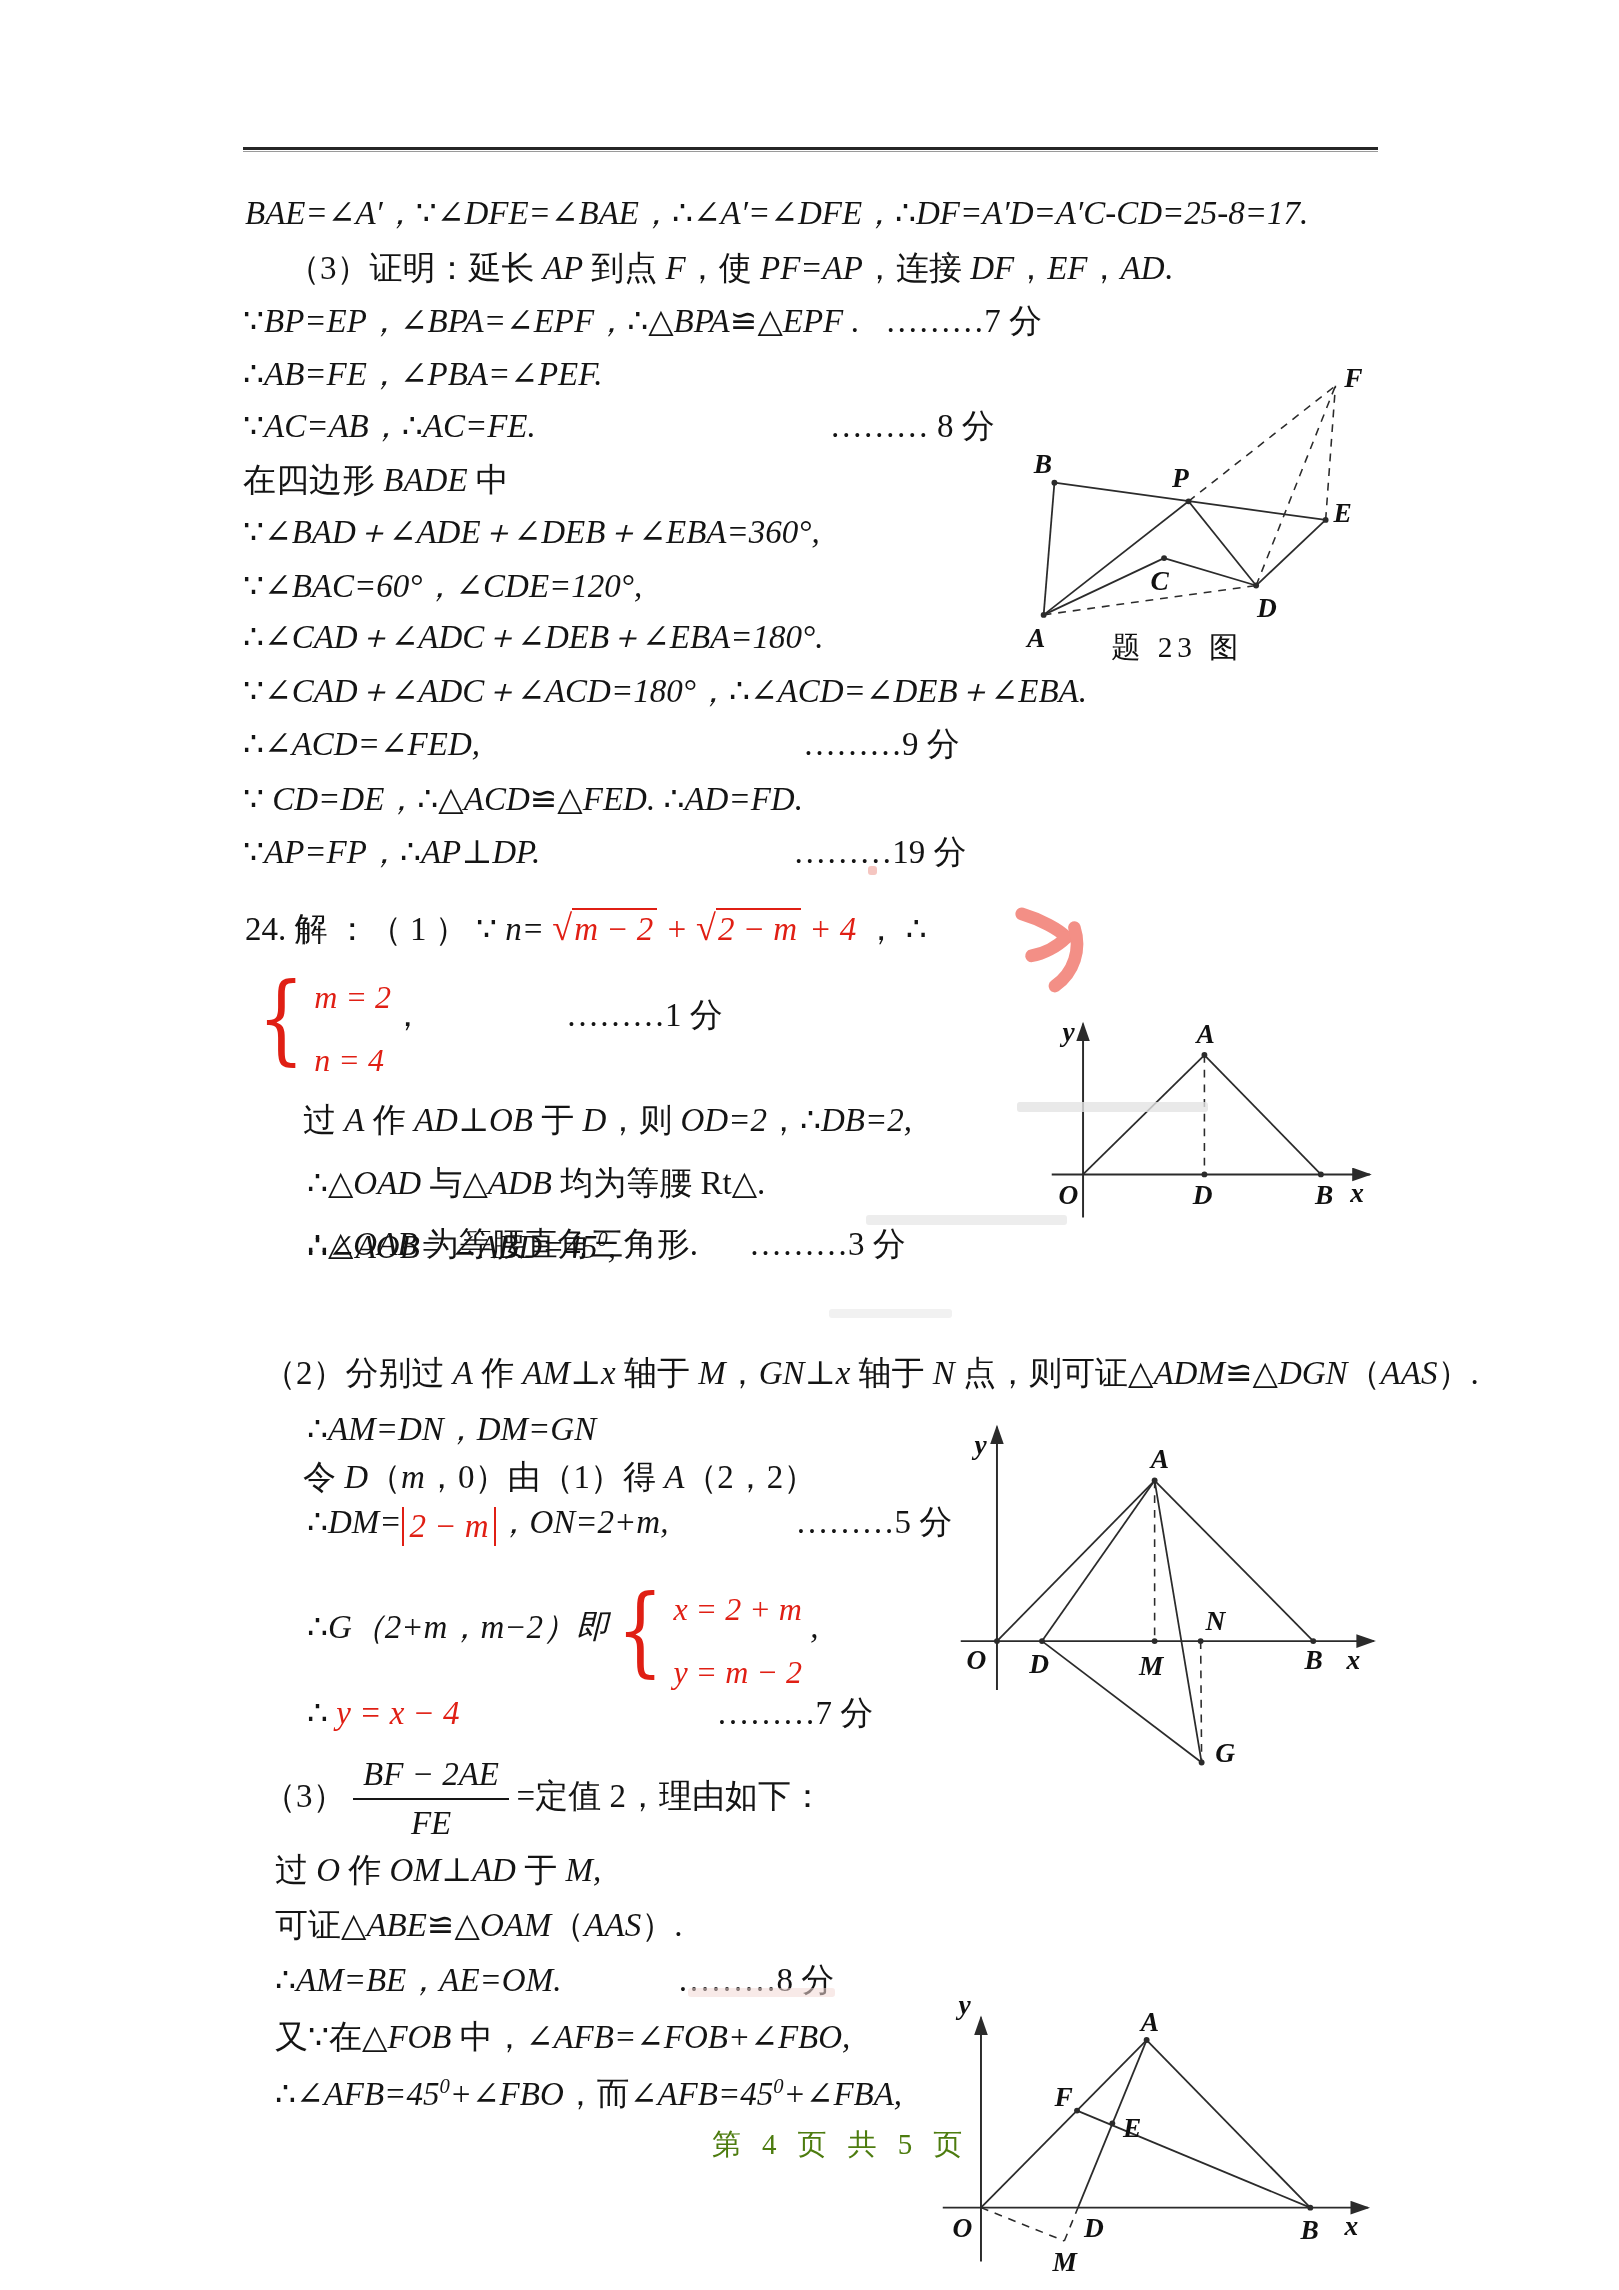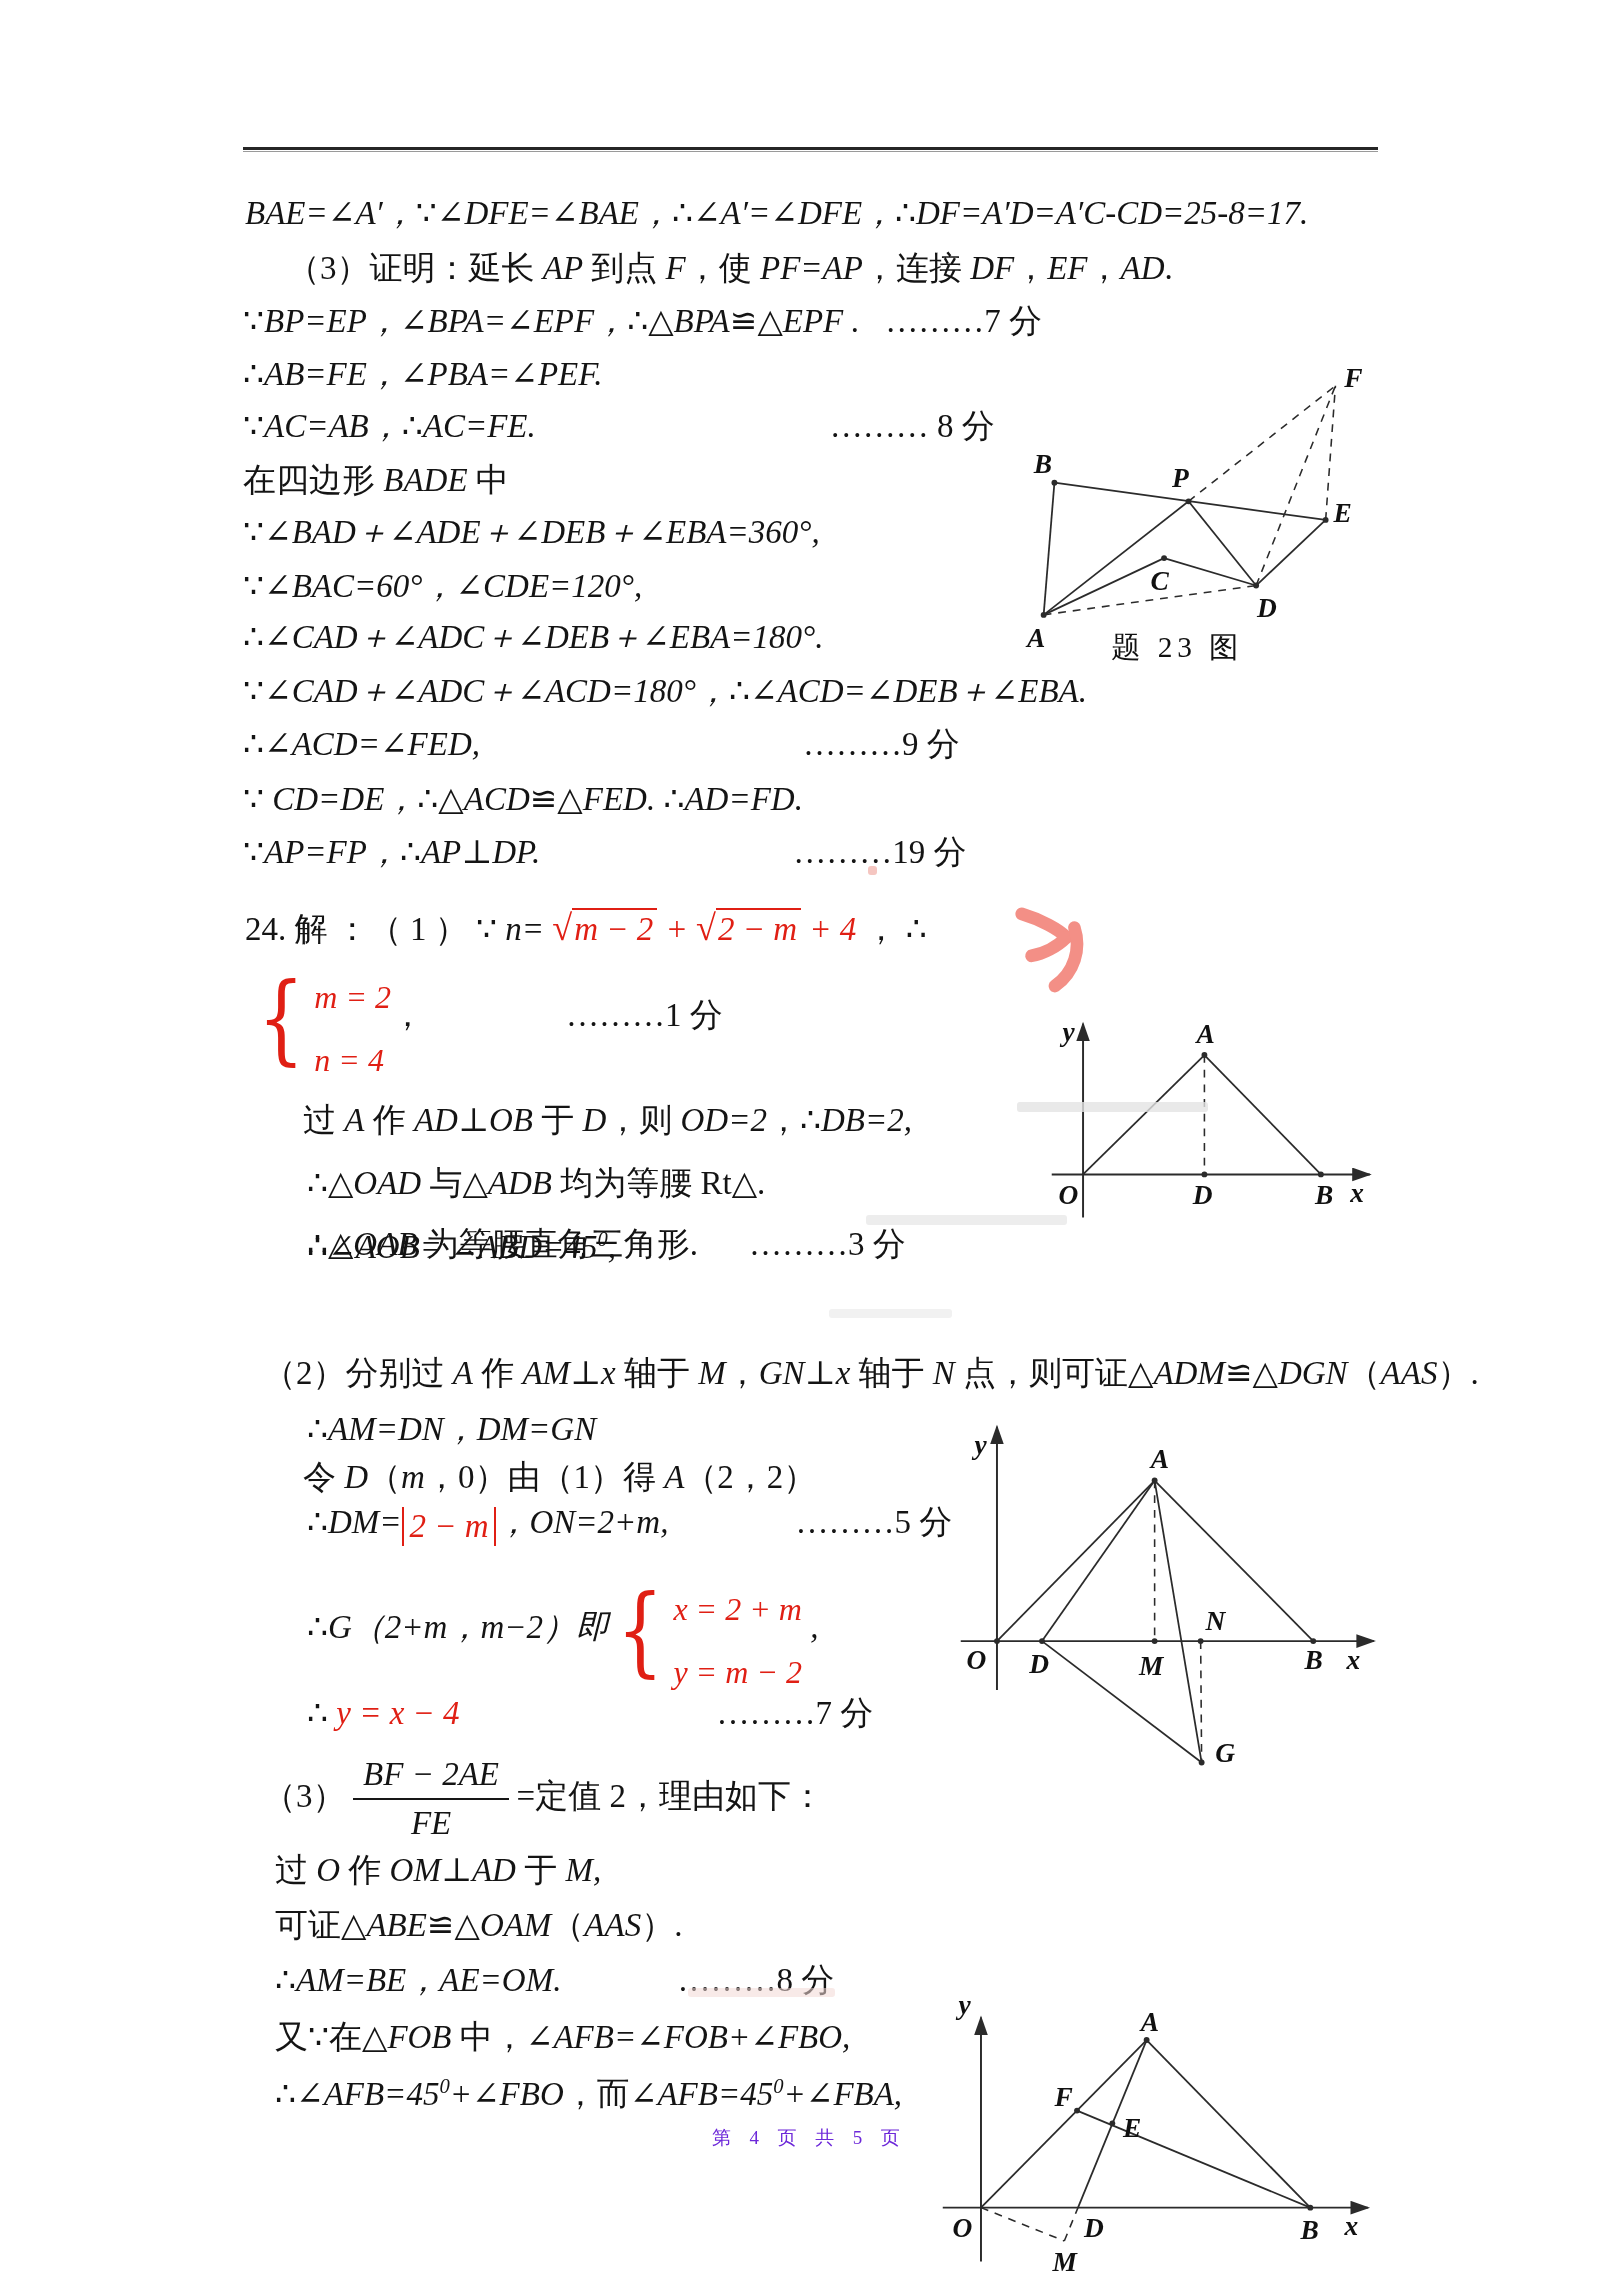--- a/index.html
+++ b/index.html
@@ -29,21 +29,21 @@
        border-left:2.5px solid #e01f14;border-right:2.5px solid #e01f14;
        padding:2px 5.9px;line-height:1.05;vertical-align:-3.9px;}
   .sys{display:inline-flex;align-items:center;vertical-align:middle;color:#e01f14;}
   .sys .brace{font-size:98px;font-weight:400;line-height:.85;color:#e01f14;
               font-family:"DejaVu Serif",serif;transform:scaleX(.75);margin-right:2px;}
   .sys .rows{display:flex;flex-direction:column;gap:5.9px;}
   .sys .rows div{font-style:italic;font-size:32px;line-height:1.15;margin-top:20px;}
   .frac{display:inline-block;vertical-align:middle;text-align:center;font-style:italic;margin:0 7.8px;}
   .frac .num{border-bottom:2.5px solid #161616;padding:0 9.8px 2.9px;font-style:italic;}
   .frac .den{padding-top:2.9px;}
-  .footer{position:absolute;font-size:19px;letter-spacing:6.9px;color:#6d28d9;}
+  .footer{position:absolute;font-size:29px;letter-spacing:6.9px;color:#4d7c0f;}
   svg text{font-family:"Liberation Serif","DejaVu Serif",serif;}
   svg .lbl{font-style:italic;font-weight:bold;font-size:28px;fill:#111;}
   svg .cap{font-size:30px;fill:#111;letter-spacing:5px;}
   .wm{position:absolute;border-radius:2.9px;}
 </style>
 </head>
 <body>
 
 <div id="page">
   <div class="rule" id="toprule" style="left: 243px; top: 147px; width: 1135px;"></div>

